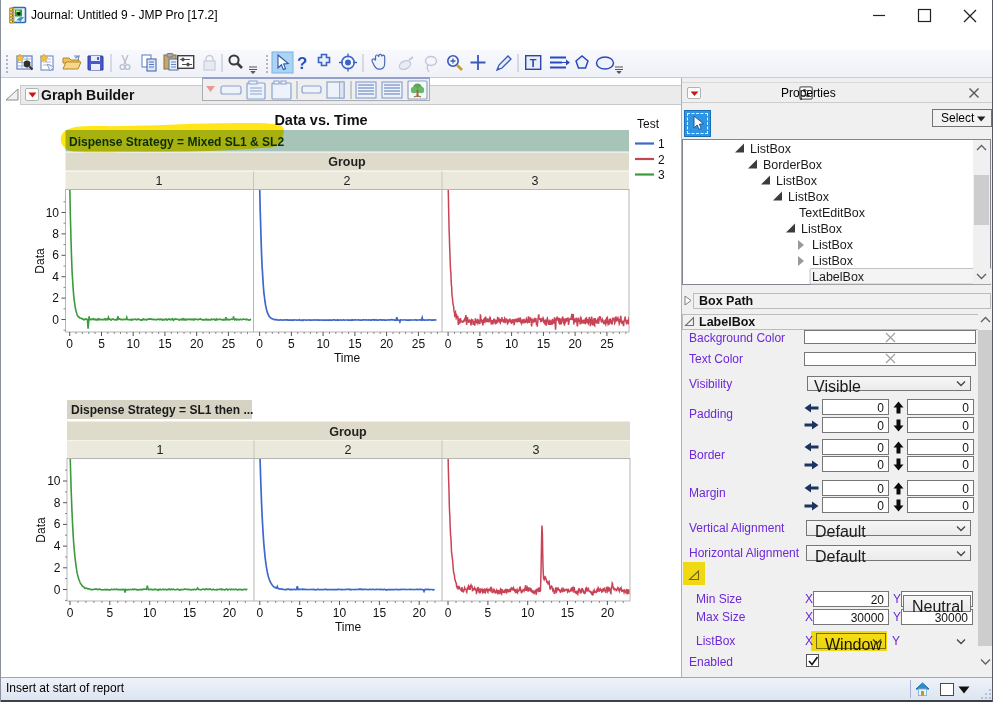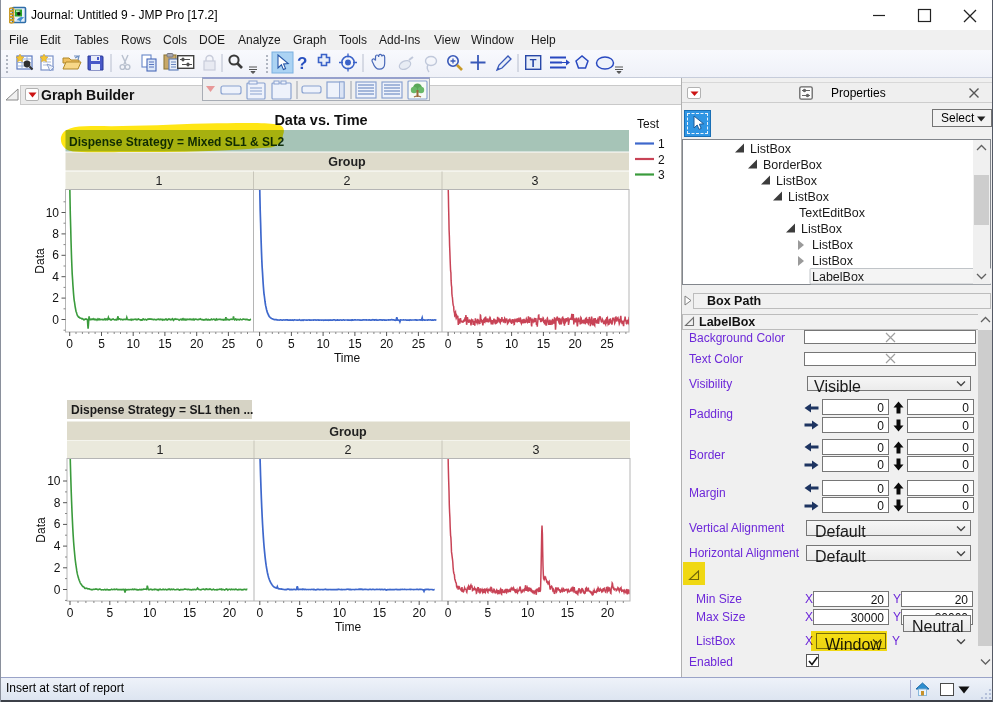--- a/index.html
+++ b/index.html
@@ -42,35 +42,20 @@
   <path d="M7.5,14.5 Q10.5,9.5 15.5,11.5 Q12.5,12.5 11.5,16.5 Q10.5,13.5 7.5,14.5 Z" fill="#3e8fd0"></path>
  </svg>
  <div class="abs t12" style="left:30px;top:8px">Journal: Untitled 9 - JMP Pro [17.2]</div>
  <svg class="abs" style="left:855px;top:0" width="138" height="30" viewBox="0 0 138 30">
   <line x1="17" y1="15.5" x2="29" y2="15.5" stroke="#222" stroke-width="1.2"></line>
   <rect x="62.5" y="9.5" width="12" height="12" fill="none" stroke="#222" stroke-width="1.2"></rect>
   <path d="M108,10 L120,22 M120,10 L108,22" stroke="#222" stroke-width="1.3"></path>
  </svg>
 </div>
 
-<div id="menubar">
- <span class="mi" style="left:8px">File</span>
- <span class="mi" style="left:39px">Edit</span>
- <span class="mi" style="left:73px">Tables</span>
- <span class="mi" style="left:120px">Rows</span>
- <span class="mi" style="left:162px">Cols</span>
- <span class="mi" style="left:198px">DOE</span>
- <span class="mi" style="left:237px">Analyze</span>
- <span class="mi" style="left:292px">Graph</span>
- <span class="mi" style="left:338px">Tools</span>
- <span class="mi" style="left:378px">Add-Ins</span>
- <span class="mi" style="left:433px">View</span>
- <span class="mi" style="left:470px">Window</span>
- <span class="mi" style="left:530px">Help</span>
-</div>
 
 <div id="toolbar">
 <svg width="993" height="27" viewBox="0 0 993 27" font-family="Liberation Sans, sans-serif">
  <g fill="#9aa0ae">
           <circle cx="6" cy="6" r="1"></circle>
           <circle cx="6" cy="10" r="1"></circle>
           <circle cx="6" cy="14" r="1"></circle>
           <circle cx="6" cy="18" r="1"></circle>
           <circle cx="6" cy="22" r="1"></circle>
         </g>
@@ -557,21 +542,21 @@
 <div class="abs" style="left:686px;top:87px;width:14px;height:12px;background:#fff;border:1px solid #b2b2b2;border-radius:2px;z-index:2"></div>
 <svg class="abs" style="left:689px;top:91px;z-index:3" width="9" height="5" viewBox="0 0 9 5">
       <path d="M0.5,0.5 h8 l-4,4.4 Z" fill="#cc1414"></path>
     </svg>
 <svg class="abs" style="left:798px;top:86px;z-index:2" width="14" height="14" viewBox="0 0 14 14">
  <rect x="0.8" y="0.8" width="12.4" height="12.4" rx="1.5" fill="#fdfdfd" stroke="#666" stroke-width="1.3"></rect>
  <path d="M3,4.5 h8 M3,9.5 h8" stroke="#666" stroke-width="1"></path>
  <circle cx="5.5" cy="4.5" r="1.7" fill="#666"></circle>
       <circle cx="8.5" cy="9.5" r="1.7" fill="#666"></circle>
 </svg>
-<div class="abs t12" style="left:830px;top:86px;z-index:2">Properties</div>
+<div class="abs t12" style="left:780px;top:86px;z-index:2">Properties</div>
 <svg class="abs" style="left:967px;top:87px;z-index:2" width="12" height="12" viewBox="0 0 12 12">
  <path d="M1.5,1.5 L10.5,10.5 M10.5,1.5 L1.5,10.5" stroke="#555" stroke-width="1.4"></path>
     </svg>
 
 <div class="abs" style="left:683px;top:110px;width:27px;height:27px;background:#2f95e3;border:1px solid #1a6fb5;z-index:2"></div>
 <div class="abs" style="left:686px;top:113px;width:21px;height:21px;border:1.5px dashed #e8f2fc;z-index:3"></div>
 <svg class="abs" style="left:688px;top:114px;z-index:4" width="18" height="19" viewBox="0 0 18 19">
  <path d="M5,2 v12 l3.2,-3 1.8,4.4 2.2,-1 -1.8,-4.2 4.2,-.4 Z" fill="#fff" stroke="#1a5a9a" stroke-width="1"></path>
 </svg>
 <div class="abs" style="left:931px;top:109px;width:60px;height:18px;background:#f2f2f2;border:1px solid #747474;z-index:2"></div>
@@ -609,21 +594,21 @@
 
  <rect x="291" y="1" width="17" height="144" fill="#f0f0f0"></rect>
  <path d="M295,11 l4.5,-4.5 4.5,4.5" stroke="#606060" stroke-width="1.3" fill="none"></path>
  <rect x="292" y="36" width="15" height="50" fill="#cdcdcd"></rect>
  <path d="M295,135 l4.5,4.5 4.5,-4.5" stroke="#606060" stroke-width="1.3" fill="none"></path>
 </svg>
 
 <svg class="abs" style="left:683px;top:295px;z-index:2" width="8" height="11" viewBox="0 0 8 11">
  <path d="M1,1 l6,4.5 -6,4.5 Z" fill="#fdfdfd" stroke="#808080" stroke-width="1"></path>
     </svg>
-<div class="pbar" style="left:692px;top:292.5px;width:298px;height:16.5px;padding-left:13px">Box Path</div>
+<div class="pbar" style="left:692px;top:292.5px;width:298px;height:16.5px;padding-left:5px">Box Path</div>
 <div class="pbar" style="left:681px;top:313.5px;width:299px;height:16px">LabelBox</div>
 <svg class="abs" style="left:683px;top:316px;z-index:2" width="11" height="11" viewBox="0 0 11 11">
  <path d="M1.5,9.5 L9.5,9.5 L9.5,1.5 Z" fill="#f1f1f1" stroke="#707070" stroke-width="1.1"></path>
     </svg>
 
 <div class="plab" style="left:688px;top:331px">Background Color</div>
 <div class="inbox" style="left:803px;top:330px;width:172px;height:14px"></div>
 <svg class="abs" style="left:884px;top:332px;z-index:3" width="11" height="11" viewBox="0 0 11 11">
       <path d="M1,1 L10,10 M10,1 L1,10" stroke="#a0a0a0" stroke-width="1.2"></path>
     </svg>
@@ -713,21 +698,21 @@
 <div class="plab" style="left:892px;top:609.5px">Y</div>
 <div class="inbox" style="left:900px;top:608.5px;width:72px;height:16px;padding-top:1px">30000</div>
 <div class="plab" style="left:695px;top:634px">ListBox</div>
 <div class="plab" style="left:804px;top:634px">X</div>
 <div class="combo" style="left:815px;top:632.5px;width:70px;height:16.5px;padding:2px 0 0 8px">Window</div>
 <svg class="abs" style="left:871px;top:638px;z-index:3" width="10" height="7" viewBox="0 0 10 7">
       <path d="M1,1.5 l4,4 4,-4" stroke="#444" stroke-width="1.3" fill="none"></path>
     </svg>
 <div class="hl" style="left:810px;top:631px;width:76px;height:20px;z-index:4"></div>
 <div class="plab" style="left:891px;top:634px">Y</div>
-<div class="combo" style="left:902px;top:615px;width:68px;height:16.5px;padding:2px 10px 0 8px">Neutral</div>
+<div class="combo" style="left:902px;top:595px;width:68px;height:16.5px;padding:2px 10px 0 8px">Neutral</div>
 <svg class="abs" style="left:955px;top:638px;z-index:3" width="10" height="7" viewBox="0 0 10 7">
       <path d="M1,1.5 l4,4 4,-4" stroke="#444" stroke-width="1.3" fill="none"></path>
     </svg>
 <div class="plab" style="left:688px;top:655px">Enabled</div>
 <div class="abs" style="left:805px;top:654px;width:13px;height:13px;background:#fff;border:1px solid #555;z-index:2"></div>
 <svg class="abs" style="left:807px;top:656px;z-index:3" width="11" height="10" viewBox="0 0 11 10">
       <path d="M1,5 l3,3.5 5.5,-7.5" stroke="#111" stroke-width="1.6" fill="none"></path>
     </svg>
 
 <div class="abs" style="left:977px;top:311px;width:14px;height:357px;background:#f0f0f0;z-index:2"></div>

